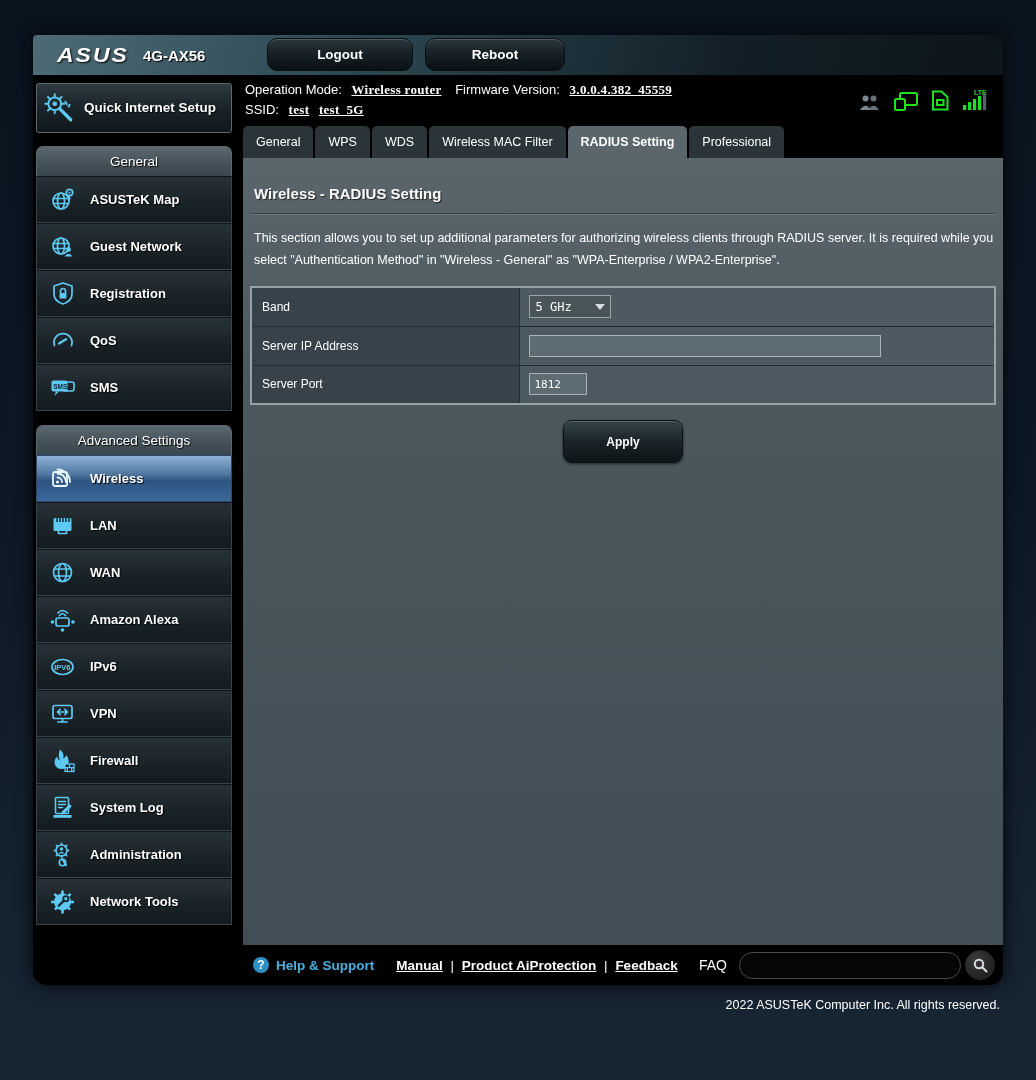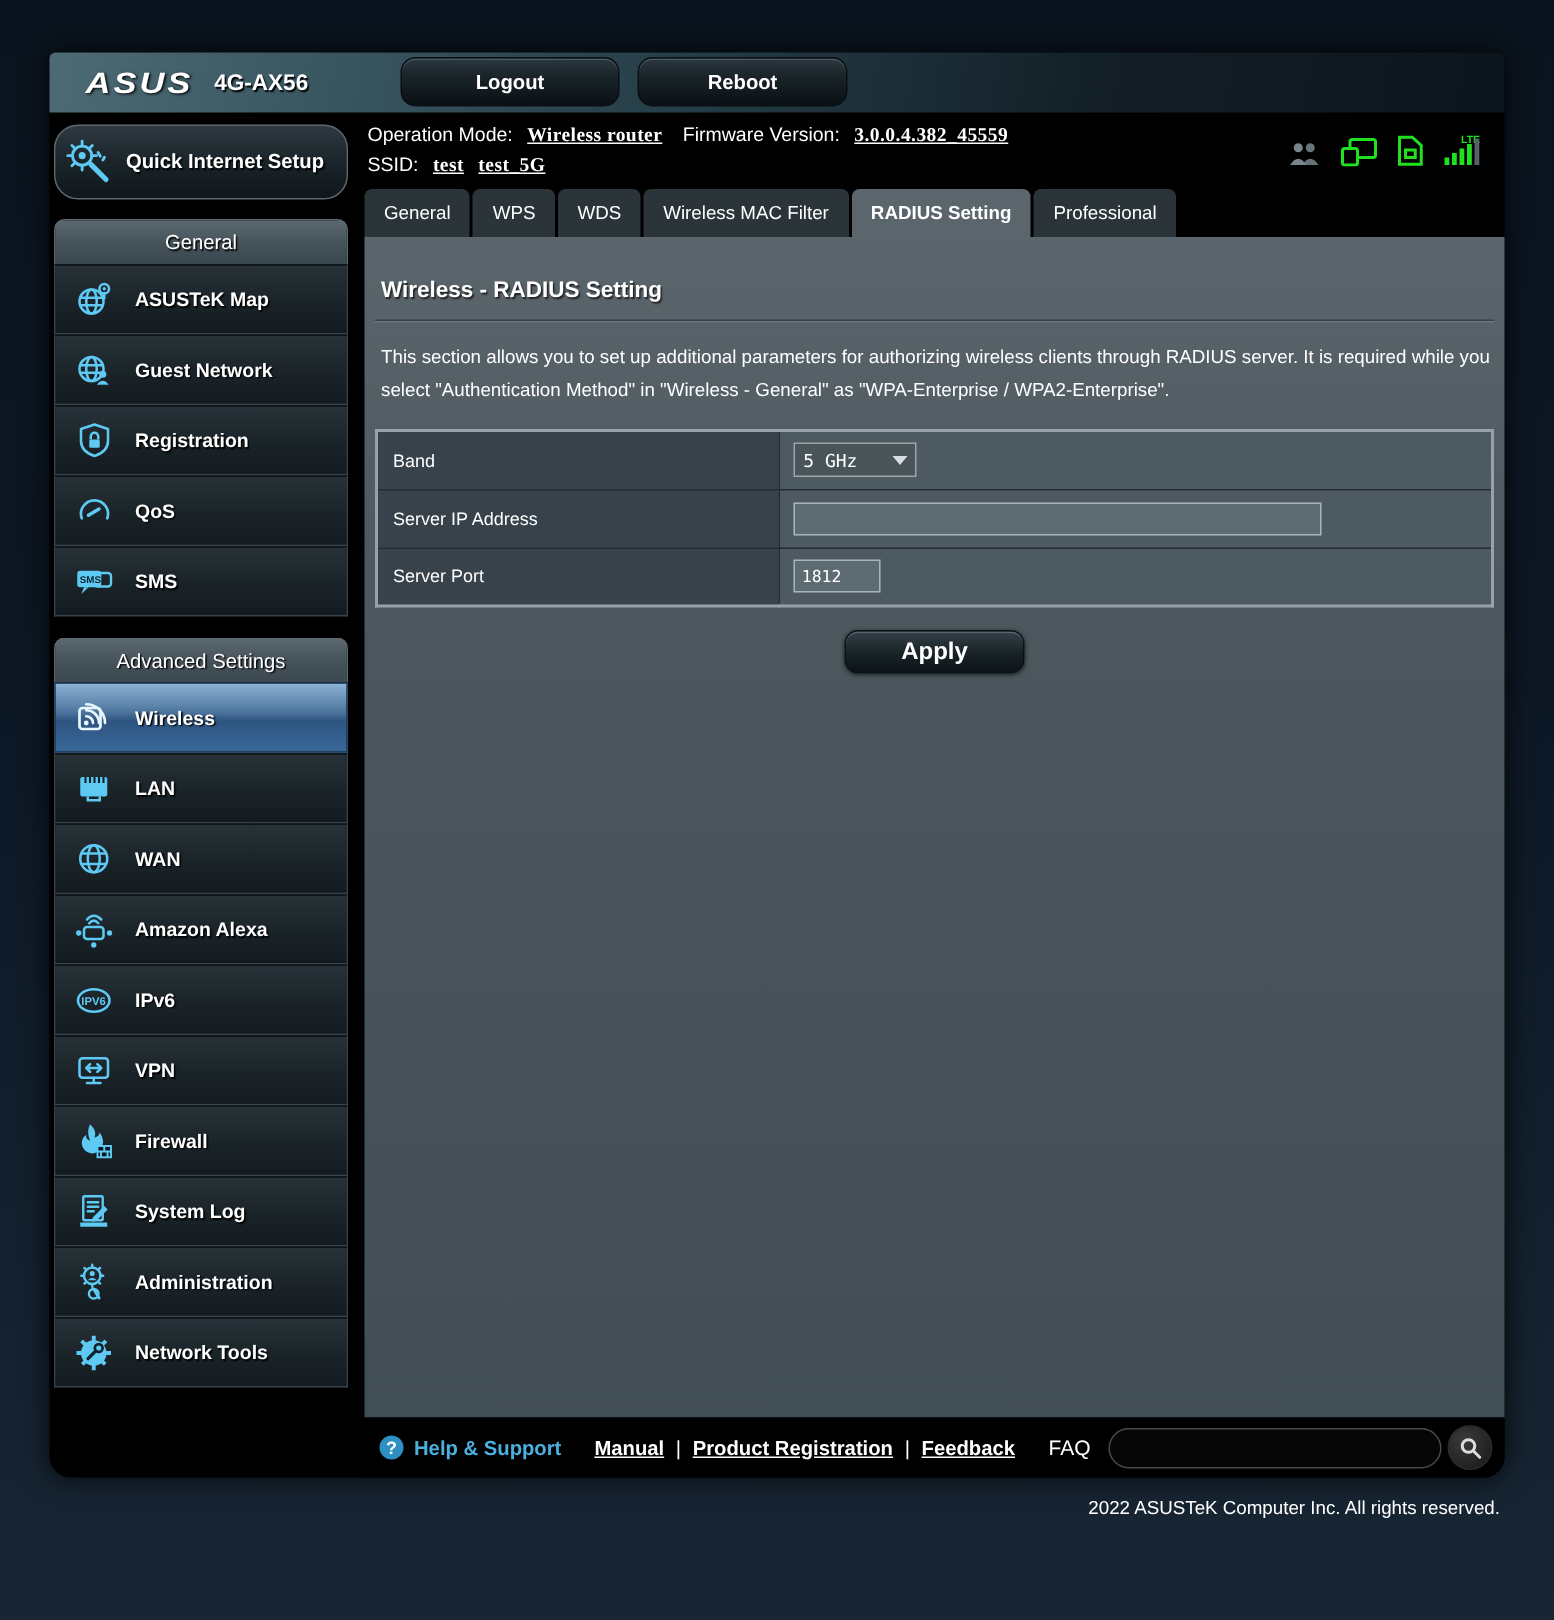--- a/index.html
+++ b/index.html
@@ -34,21 +34,21 @@
   .btn-reboot { left:392px; width:140px; }
   .btn-lang   { right:10px; width:150px; }
   .lang-arrow { width:0; height:0; border-left:7px solid transparent; border-right:7px solid transparent;
     border-top:8px solid #8a989e; margin-left:26px; }
   
   .cols { display:flex; height:910px; }
   .sidebar { width:210px; padding:8px 0 0 3px; }
   .content { width:760px; display:flex; flex-direction:column; }
   
   .qis {
-    width:196px; height:50px; margin-bottom:13px; border:1px solid #5d696f; border-radius:16px;
+    width:196px; height:50px; margin-bottom:13px; border:1px solid #5d696f; border-radius:3px;
     background:linear-gradient(180deg,#2e3a41 0%,#1a2429 50%,#0f171c 100%);
     display:flex; align-items:center; gap:7px; padding:0 4px; cursor:pointer;
   }
   .qis-label { font-weight:bold; font-size:13.5px; line-height:1.15; text-shadow:1px 1px 1px #000; }
   .menu-block { width:196px; margin-bottom:14px; }
   .menu-header {
     height:30px; border:1px solid #5d696f; border-bottom:none; border-radius:7px 7px 0 0;
     background:linear-gradient(180deg,#5b686f 0%,#46525a 55%,#3b474e 100%);
     display:flex; align-items:center; justify-content:center;
     font-size:13.5px; color:#fff; text-shadow:1px 1px 1px #000;
@@ -94,24 +94,24 @@
   .sel-wrap { position:relative; display:inline-block; }
   .sel-arrow { position:absolute; right:6px; top:9px; width:0; height:0; pointer-events:none;
     border-left:5px solid transparent; border-right:5px solid transparent; border-top:6px solid #d8dee0; }
   input.txt {
     height:22px; background:#5d6c73; border:1px solid #a9b4b7; color:#fff;
     font-size:11px; padding:0 5px; }
   .w-wide { width:352px; }
   .w-small { width:58px; font-family:"DejaVu Sans Mono",monospace; }
   .apply-row { text-align:center; margin-top:15px; }
   .apply-btn {
-    width:120px; height:29px; border-radius:9px; border:1px solid #0a1114;
+    width:120px; height:43px; border-radius:9px; border:1px solid #0a1114;
     background:linear-gradient(180deg,#35424a 0%,#1a2428 50%,#0c1417 100%);
     box-shadow:inset 0 1px 0 rgba(255,255,255,.2), 0 1px 3px rgba(0,0,0,.6);
-    color:#fff; font-weight:bold; font-size:16px; cursor:pointer;
+    color:#fff; font-weight:bold; font-size:12px; cursor:pointer;
   }
   
   .footer { height:40px; background:#000; border-radius:0 0 14px 0;
     display:flex; align-items:center; padding:0 8px 0 10px; position:relative; }
   .help-icon { width:16px; height:16px; border-radius:50%; background:#2e8fc4; color:#fff;
     font-size:12px; font-weight:bold; display:flex; align-items:center; justify-content:center; margin-right:7px; }
   .help-label { color:#4ab0e0; font-weight:bold; font-size:13.5px; }
   .foot-links { margin-left:22px; font-size:13.5px; font-weight:bold; }
   .foot-links a { color:#fff; text-decoration:underline; cursor:pointer; }
   .sep { font-weight:normal; margin:0 4px; text-decoration:none; }
@@ -437,21 +437,21 @@
           <button class="apply-btn">Apply</button>
         </div>
       </div>
 
       <div class="footer">
         <span class="help-icon">?</span>
         <span class="help-label">Help &amp; Support</span>
         <span class="foot-links">
           <a>Manual</a>
           <span class="sep">|</span>
-          <a>Product Registration</a>
+          <a>Product AiProtection</a>
           <span class="sep">|</span>
           <a>Feedback</a>
         </span>
         <span class="faq-label">FAQ</span>
         <input type="text" class="faq-input" style="">
         <span class="search-btn">
           <svg width="15" height="15" viewBox="0 0 15 15" fill="none" stroke="#d8dee0" stroke-width="2" stroke-linecap="round">
             <circle cx="6" cy="6" r="4.2"></circle>
               <path d="M9.3 9.3L13.5 13.5"></path>
           </svg>

